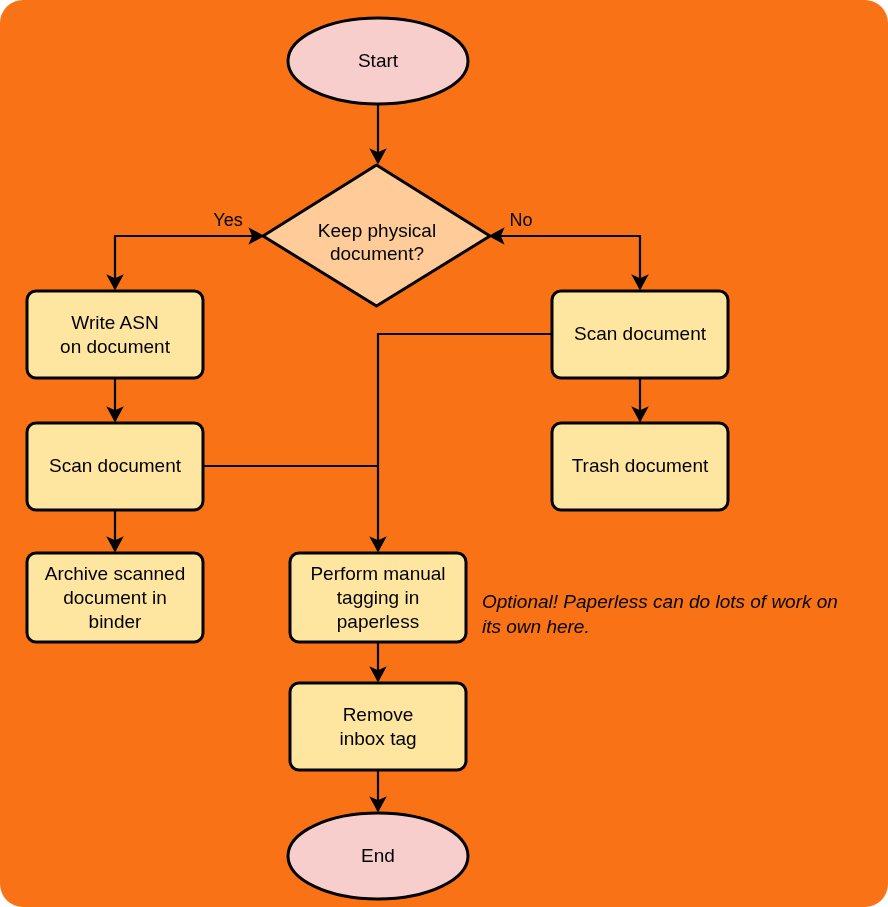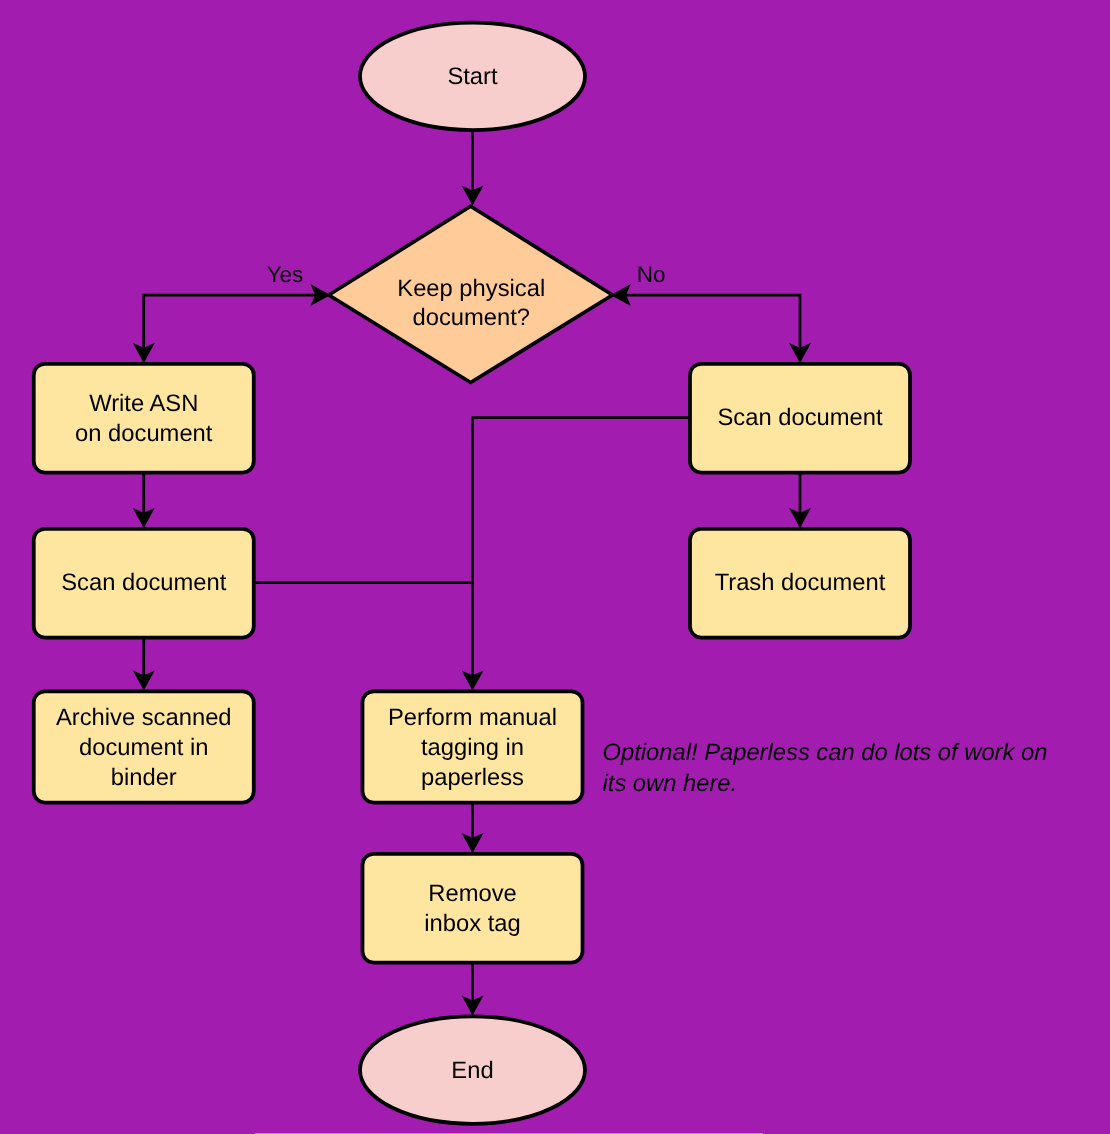--- a/index.html
+++ b/index.html
@@ -11,21 +11,22 @@
   body {
     width: 888px;
     height: 907px;
     font-family: "Liberation Sans", sans-serif;
     overflow: hidden;
   }
   #flowchart-root {
     position: relative;
     width: 888px;
     height: 907px;
-    background: #a21caf;
+    background: #f97316;
+    border-radius: 23px;
   }
   svg#flow-svg {
     display: block;
     width: 888px;
     height: 907px;
   }
   .node-shape {
     stroke: #000000;
     stroke-width: 3;
     stroke-linejoin: round;

